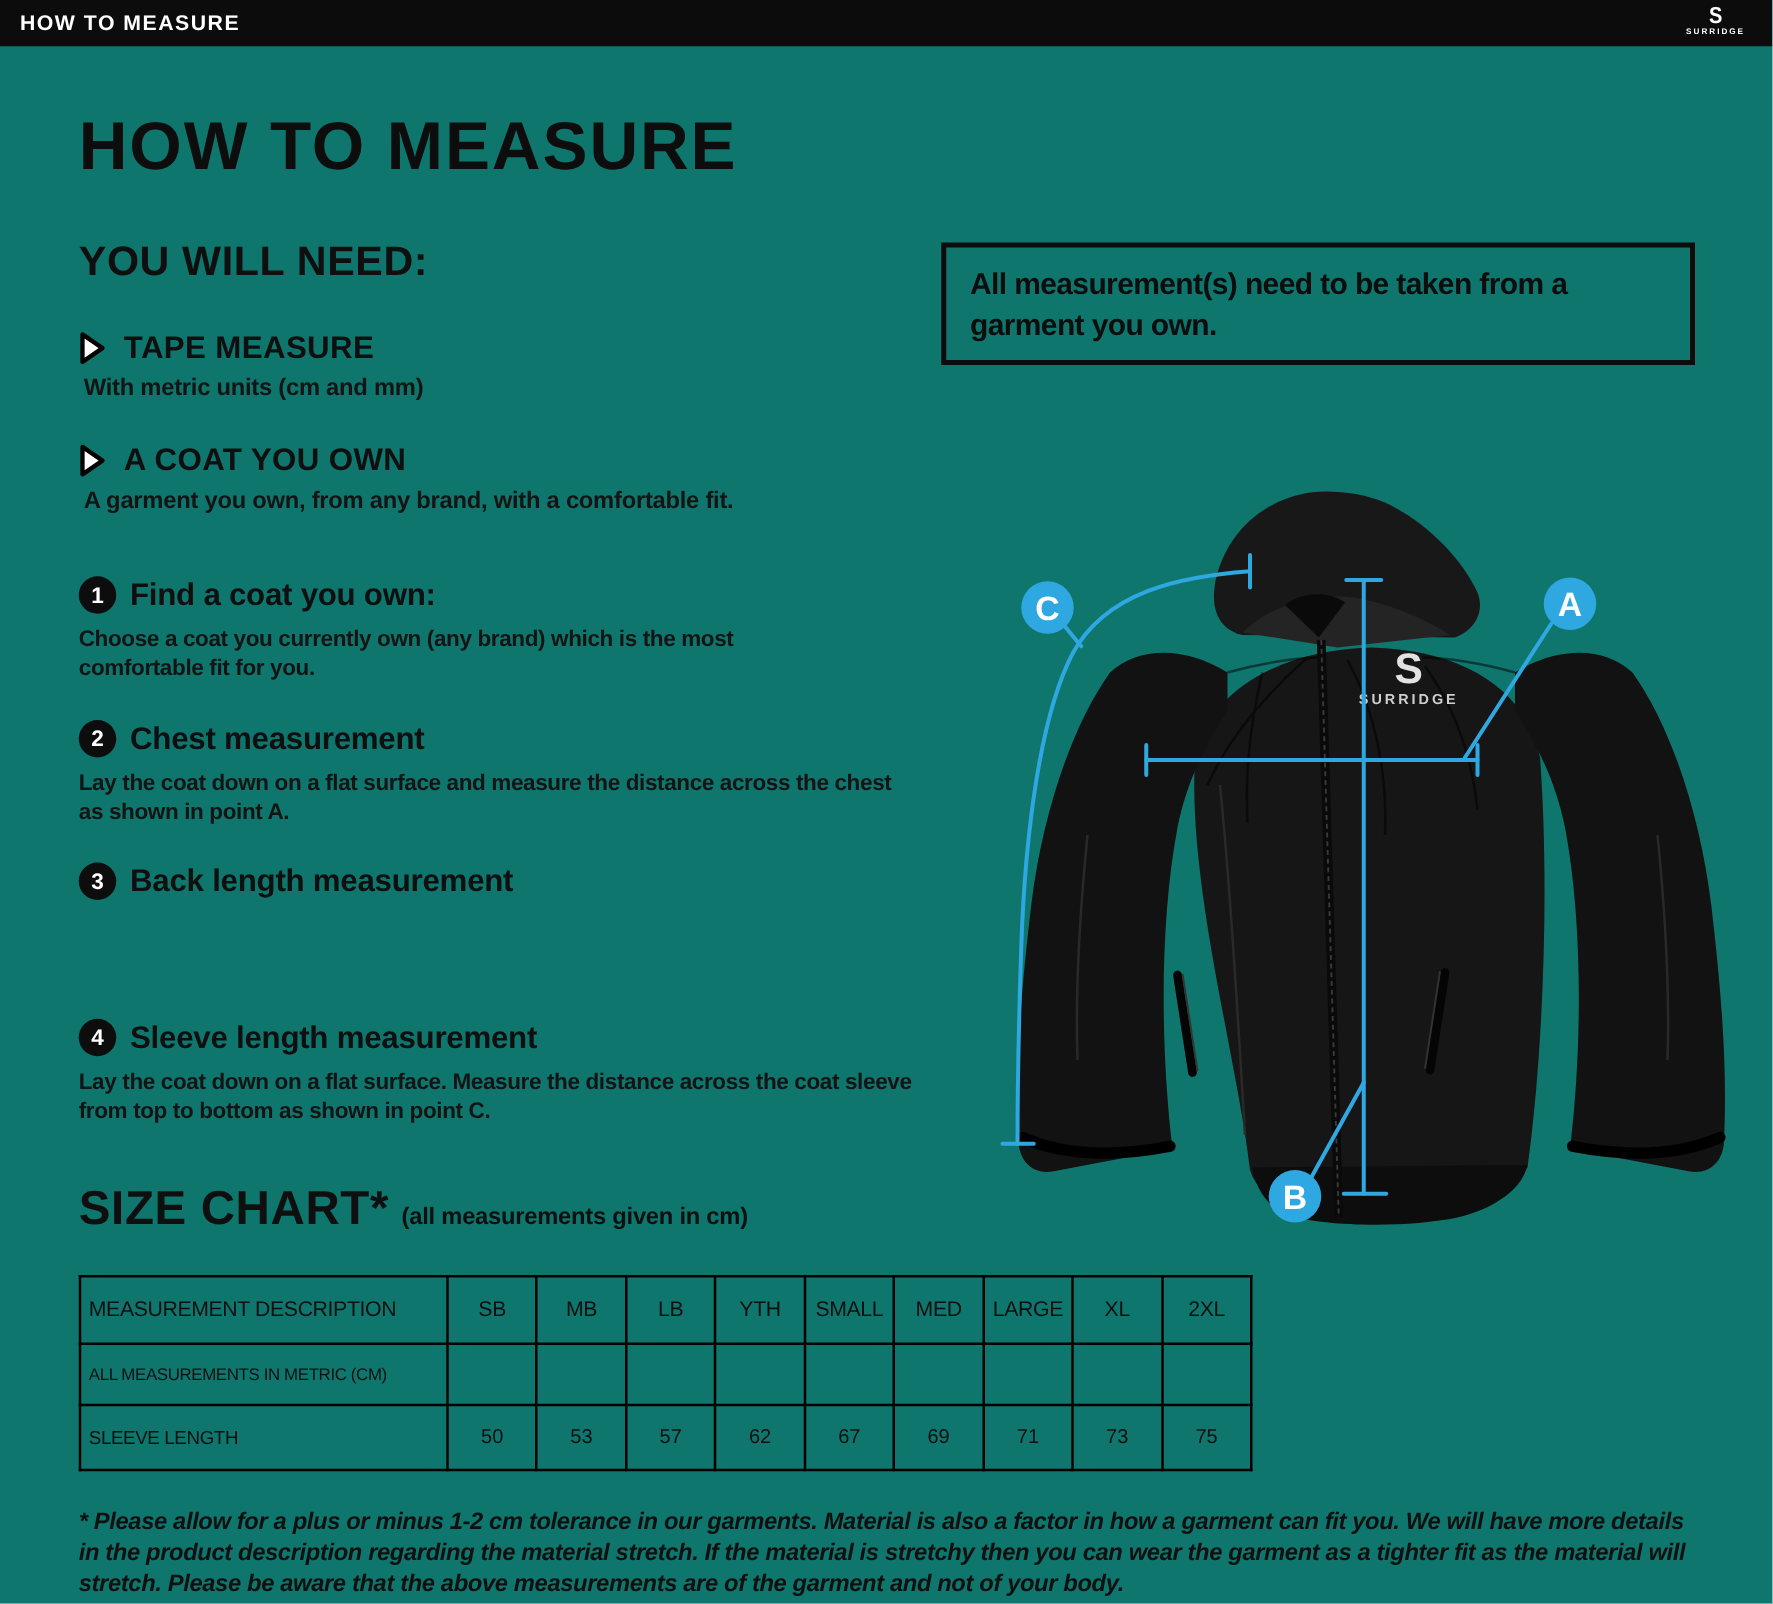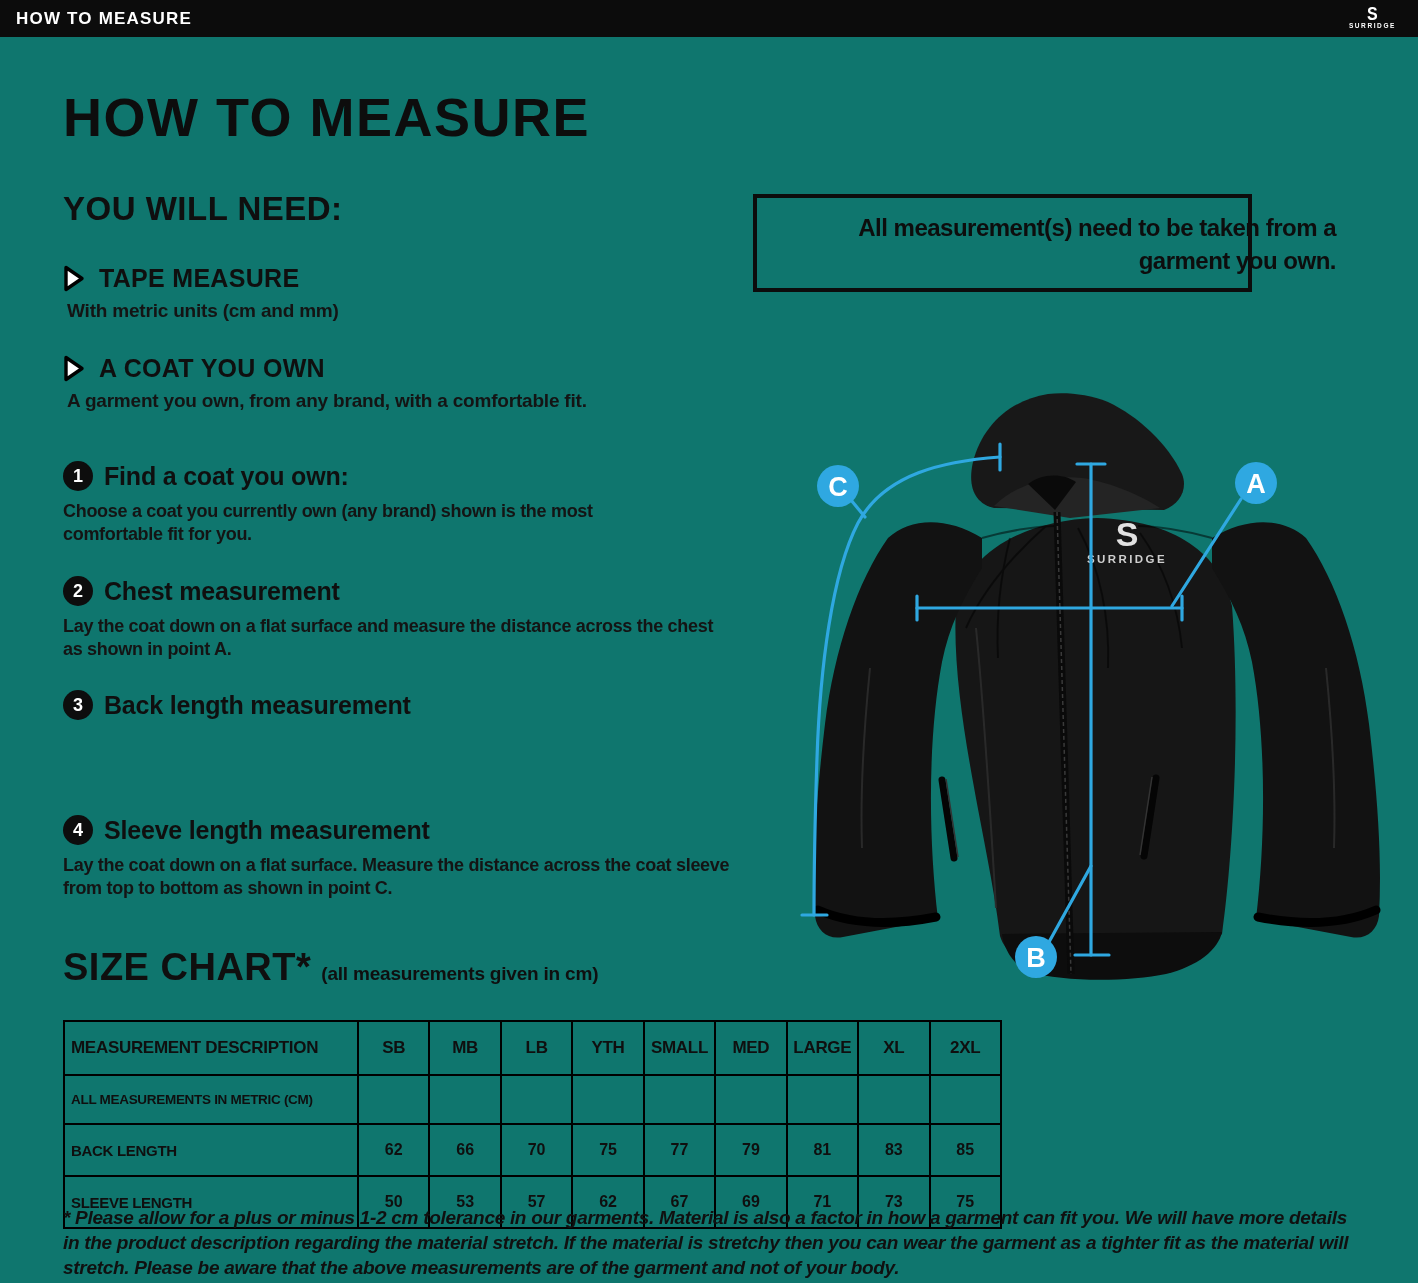--- a/index.html
+++ b/index.html
@@ -29,34 +29,34 @@
   
   .step { position:absolute; left:63px; }
   .step .head { display:flex; align-items:center; gap:11px; }
   .step .badge { width:30px; height:30px; border-radius:50%; background:#0d0d0d; color:#fff;
                  display:flex; align-items:center; justify-content:center; font-size:18px; font-weight:700; flex:0 0 auto; }
   .step .title { font-size:25px; font-weight:700; letter-spacing:-0.2px; }
   .step .body { margin-top:9px; font-size:18px; font-weight:700; letter-spacing:-0.3px; line-height:23px; color:#141414; }
   .w600 { width:600px; } .w672 { width:672px; }
 
   
-  .notebox { position:absolute; left:753px; top:194px; width:499px; height:98px; border:4px solid #0c0c0c;
-             padding:13px 20px 0 19px;text-align:right; }
+  .notebox { position:absolute; left:753px; top:194px; width:603px; height:98px; border:4px solid #0c0c0c;
+             padding:13px 20px 0 19px; }
   .notebox .note-text { font-size:24px; font-weight:700; letter-spacing:-0.5px; line-height:33px; width:560px; color:#0d0d0d; }
 
   
   .diagram { position:absolute; left:770px; top:368px; width:648px; height:655px; }
 
   
   .sizechart-head { position:absolute; left:63px; top:946px; display:flex; align-items:baseline; gap:10px; }
   .sizechart-title { font-size:38px; font-weight:700; letter-spacing:0.5px; }
   .sizechart-sub { font-size:19px; font-weight:700; letter-spacing:-0.2px; }
   table.sizechart { position:absolute; left:63px; top:1020px; width:939px; border-collapse:collapse; table-layout:fixed;
                     border:2px solid #000; }
-  table.sizechart th, table.sizechart td { border:2px solid #000; font-weight:700; text-align:center; padding:16px 4px;
+  table.sizechart th, table.sizechart td { border:2px solid #000; font-weight:400; text-align:center; padding:16px 4px;
                     overflow:hidden; white-space:nowrap; }
   table.sizechart th { height:28px; font-size:17px; letter-spacing:-0.3px; }
   table.sizechart th.desc, table.sizechart td.desc { width:294px; text-align:left; padding-left:6px; }
   table.sizechart tr.note-row td { height:36px; font-size:13.5px; letter-spacing:-0.3px; }
   table.sizechart tr.data-row td { height:24px; font-size:16px; }
   table.sizechart tr.data-row td.desc { font-size:15px; letter-spacing:-0.3px; }
 
   
   .footnote { position:absolute; left:63px; top:1205px; width:1300px; font-size:19px; font-weight:700; font-style:italic;
               letter-spacing:-0.3px; line-height:25px; color:#101010; }
@@ -95,21 +95,21 @@
       <div class="title">A COAT YOU OWN</div>
     </div>
     <div class="desc">A garment you own, from any brand, with a comfortable fit.</div>
   </div>
 
   <div class="step" style="top:461px;">
     <div class="head">
       <div class="badge">1</div>
       <div class="title">Find a coat you own:</div>
     </div>
-    <div class="body w600">Choose a coat you currently own (any brand) shown is the most comfortable fit for you.</div>
+    <div class="body w600">Choose a coat you currently own (any brand) which is the most comfortable fit for you.</div>
   </div>
 
   <div class="step" style="top:576px;">
     <div class="head">
       <div class="badge">2</div>
       <div class="title">Chest measurement</div>
     </div>
     <div class="body w672">Lay the coat down on a flat surface and measure the distance across the chest as shown in point A.</div>
   </div>
 
@@ -243,32 +243,20 @@
           <td></td>
           <td></td>
           <td></td>
           <td></td>
           <td></td>
           <td></td>
           <td></td>
           <td></td>
         </tr>
         <tr class="data-row">
-          <td class="desc">BACK LENGTH</td>
-          <td>62</td>
-          <td>66</td>
-          <td>70</td>
-          <td>75</td>
-          <td>77</td>
-          <td>79</td>
-          <td>81</td>
-          <td>83</td>
-          <td>85</td>
-        </tr>
-        <tr class="data-row">
           <td class="desc">SLEEVE LENGTH</td>
           <td>50</td>
           <td>53</td>
           <td>57</td>
           <td>62</td>
           <td>67</td>
           <td>69</td>
           <td>71</td>
           <td>73</td>
           <td>75</td>

